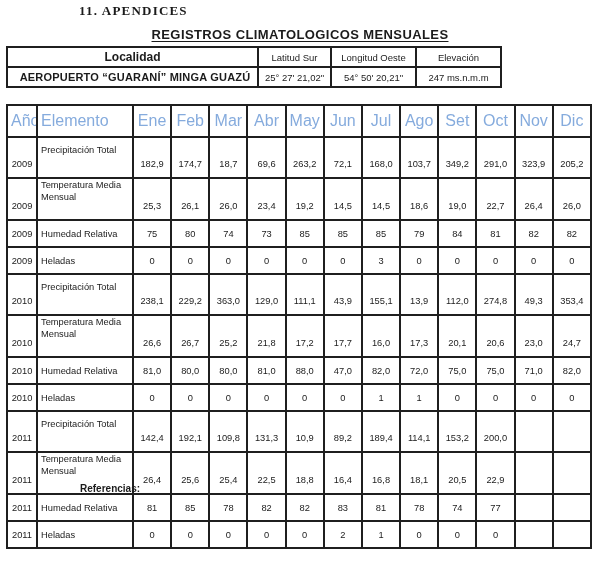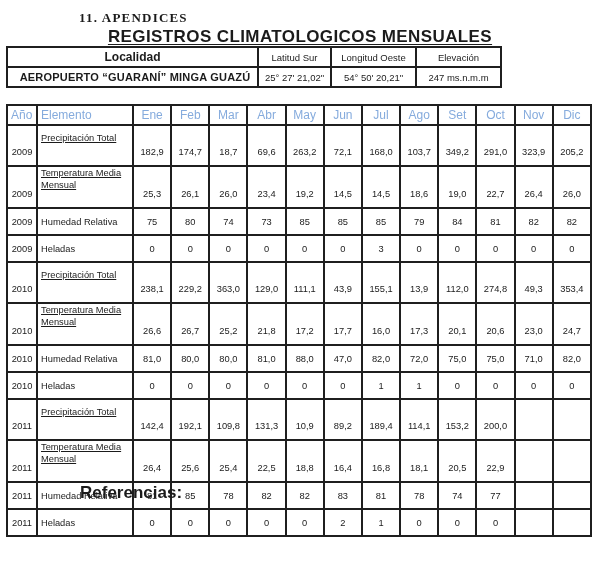--- a/index.html
+++ b/index.html
@@ -6,56 +6,56 @@
   html,body { width:600px; height:581px; }
   body {
     position:relative;
     background:#ffffff;
     color:#1b1b1b;
     font-family:"Liberation Sans", sans-serif;
   }
   .section-title {
     position:absolute; left:79px; top:3px;
     font-family:"Liberation Serif", serif;
-    font-weight:bold; font-size:13px; letter-spacing:1.2px;margin-top:7px;
+    font-weight:bold; font-size:13px; letter-spacing:1.2px;
   }
   .table-title {
     position:absolute; left:0; top:27px; width:600px;
-    text-align:center; font-weight:bold; font-size:17px;
+    text-align:center; font-weight:bold; font-size:13px;
     letter-spacing:0.4px; text-decoration:underline;
     text-underline-offset:2px;
   }
   table { border-collapse:collapse; table-layout:fixed; background:#fff; }
   td, th { border:2px solid #1f1f1f; overflow:hidden; vertical-align:middle; }
 
   
   .loc-table { position:absolute; left:6px; top:46px; width:494px; }
   .loc-table td { height:20px; text-align:center; }
   .loc-label { font-weight:bold; font-size:12px; }
   .loc-sub   { font-size:9.5px;margin-left:28px; }
   .loc-main-value { font-weight:bold; font-size:11px; text-align:left; padding-left:5px; letter-spacing:0.2px; }
   .loc-value { font-size:9.5px; }
 
   
   .main-table { position:absolute; left:6px; top:104px; width:586px; }
   .main-table th {
-    height:20px; font-weight:normal; font-size:12px;
+    height:32px; font-weight:normal; font-size:16px;
     text-align:center;
   }
   .main-table th.left { text-align:left; padding-left:3px; }
   .main-table td {
     height:27px; font-size:9.3px; line-height:12px; text-align:center;
   }
   .main-table td.elem { text-align:left; padding-left:3px; padding-right:2px; }
   .main-table tr.tall td { height:41px; vertical-align:bottom; padding-bottom:7px; }
-  .main-table tr.tall td.elem { vertical-align:middle; padding-bottom:16px;text-decoration:underline; }
+  .main-table tr.tall td.elem { vertical-align:middle; padding-bottom:16px; }
 
   
   .refs { position:absolute; left:72px; top:483px; }
-  .ref-title { font-weight:bold; font-size:17px; margin-left:8px; margin-bottom:4px; }
+  .ref-title { font-weight:bold; font-size:10px; margin-left:8px; margin-bottom:4px; }
   .ref-line { font-size:11px; line-height:20.5px; white-space:pre-wrap; }
 </style>
 </head>
 <body>
 
 <div class="section-title">11. APENDICES</div>
 <div class="table-title">REGISTROS CLIMATOLOGICOS  MENSUALES</div>
 
 <table class="loc-table">
   <colgroup>

